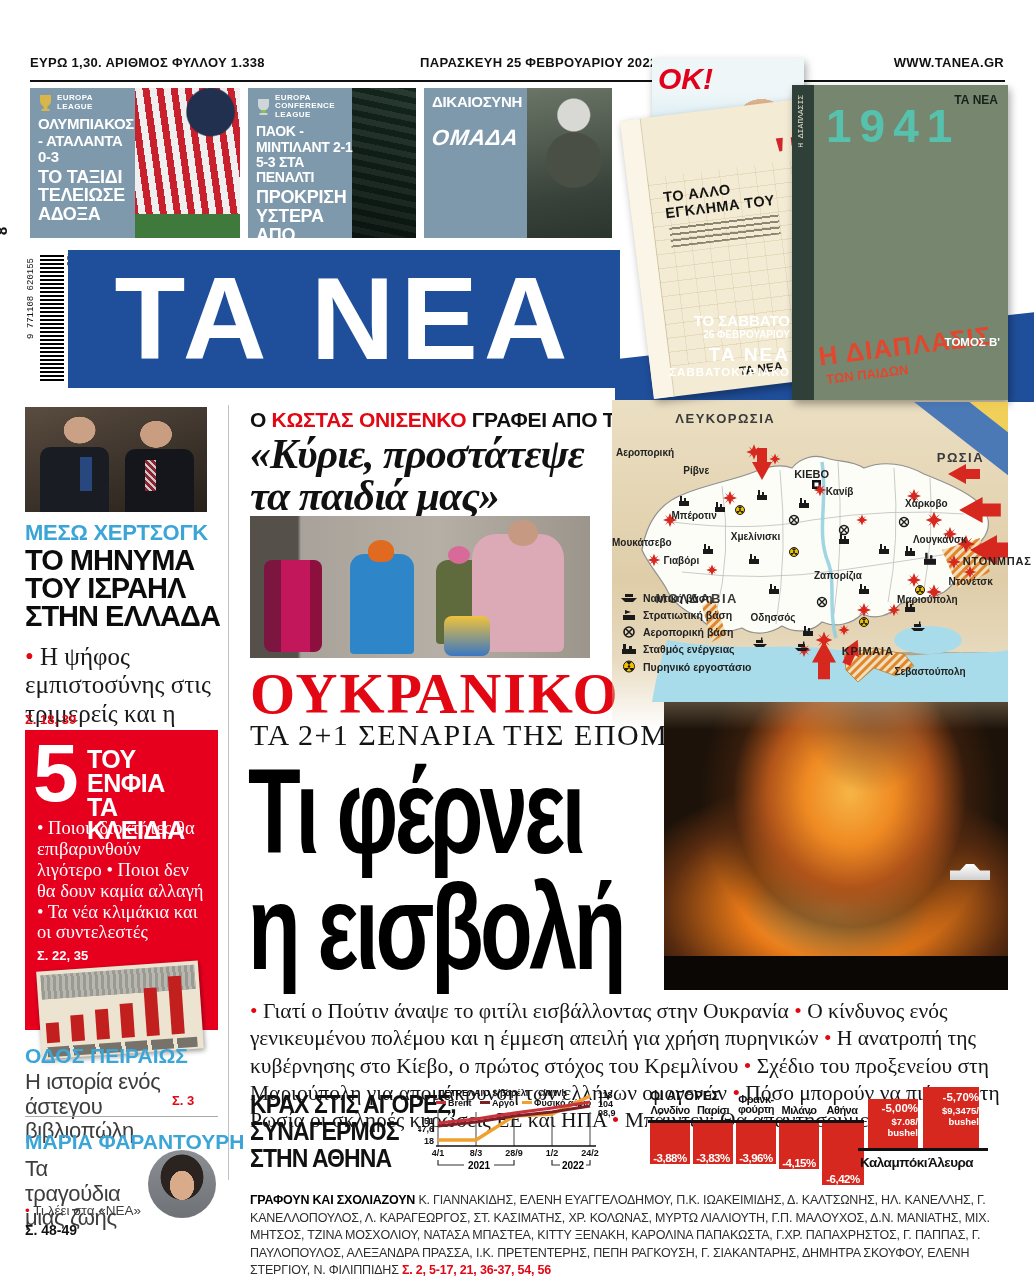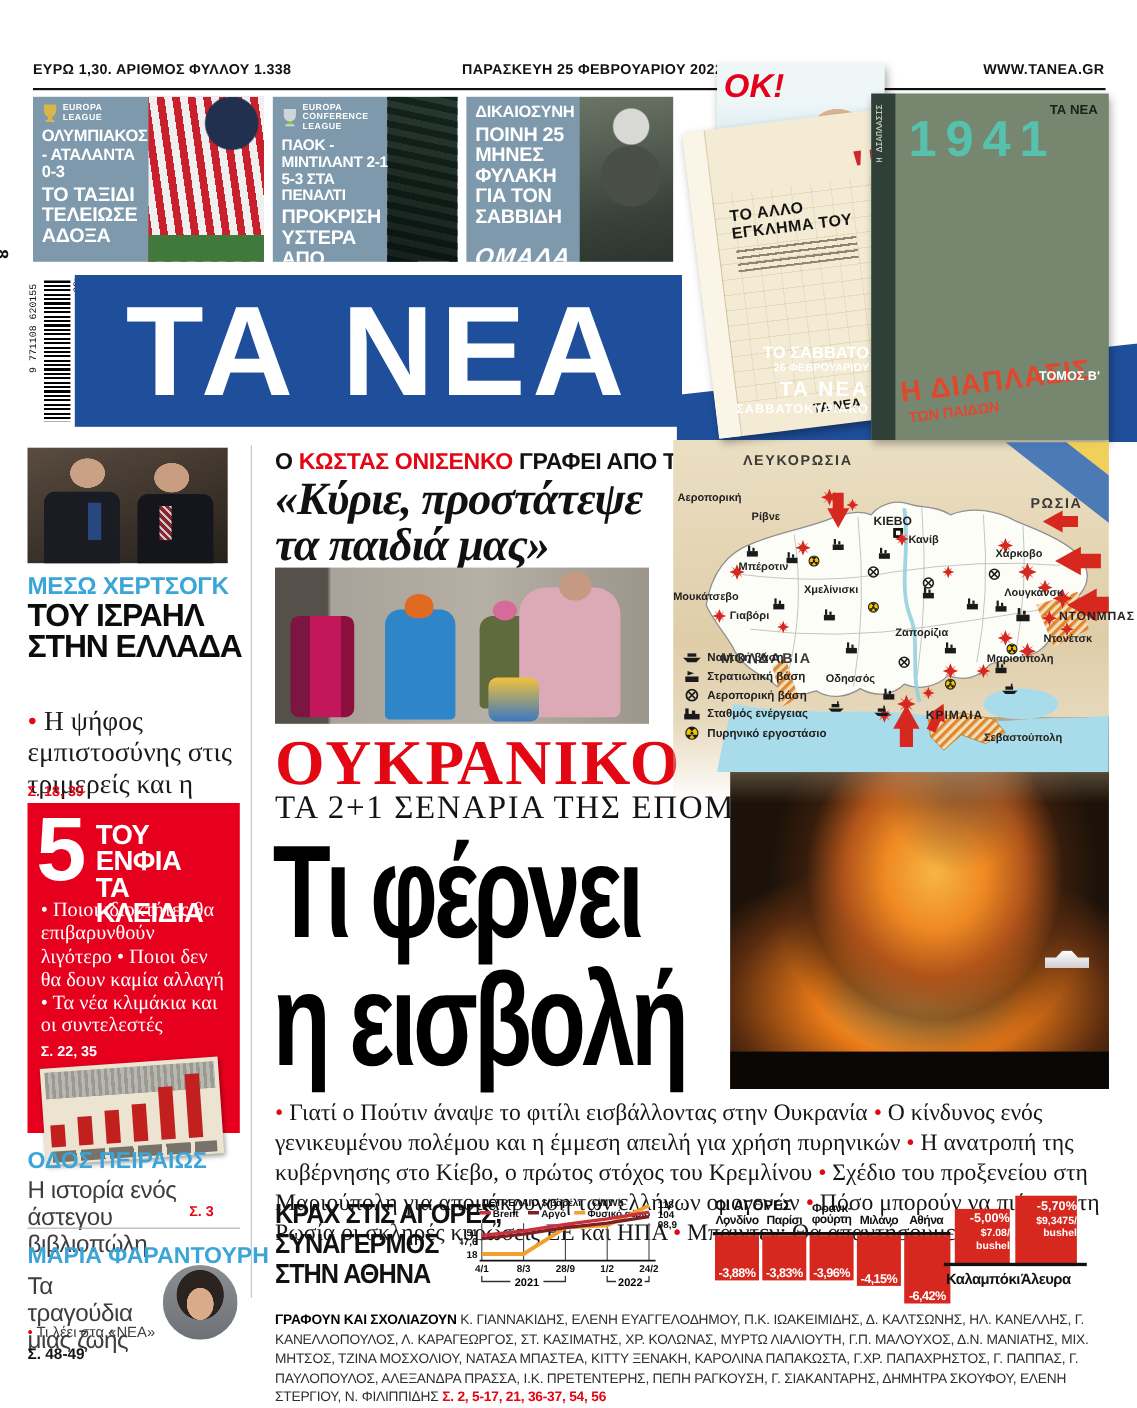--- a/index.html
+++ b/index.html
@@ -122,21 +122,20 @@
     </div>
   </div>
 
   <div class="abs story" style="left:424px;top:88px;width:188px">
     <div class="story-photo" style="width:45%;background:
       radial-gradient(circle at 55% 18%, #d8d8d4 0 12%, transparent 13%),
       radial-gradient(circle at 55% 48%, #4a4f46 0 30%, transparent 31%),
       linear-gradient(170deg,#6a7566 0%,#39423a 70%,#2c352d 100%)"></div>
     <div class="story-content" style="width:100px">
       <div class="story-kicker" style="font-weight:700">ΔΙΚΑΙΟΣΥΝΗ</div>
-      <div class="story-headline">ΠΟΙΝΗ 25 ΜΗΝΕΣ ΦΥΛΑΚΗ ΓΙΑ ΤΟΝ ΣΑΒΒΙΔΗ</div>
       <div class="omada" style="margin-top:14px">ΟΜΑΔΑ</div>
     </div>
   </div>
 
   <div class="abs blueband" style="left:615px;top:300px;width:419px;height:102px;clip-path:polygon(0 58%,100% 12%,100% 100%,0 100%);z-index:2"></div>
 
   <div class="abs book" style="left:652px;top:58px;width:152px;height:112px;background:#fff;z-index:3">
     <div class="abs" style="left:0;top:0;right:0;bottom:0;background:
       radial-gradient(40px 34px at 72% 55%, #e0b490 0 60%, transparent 61%),
       radial-gradient(34px 30px at 48% 75%, #d8a87e 0 60%, transparent 61%),
@@ -189,20 +188,21 @@
       radial-gradient(26px 22px at 30% 22%, #caa184 0 60%, transparent 62%),
       radial-gradient(26px 22px at 72% 26%, #c89d80 0 60%, transparent 62%),
       linear-gradient(160deg,#5a4c40 0%,#3c332b 55%,#27211b 100%)">
     <div class="abs" style="left:8%;top:38%;width:38%;height:70%;background:#191c22;border-radius:10px 10px 0 0"></div>
     <div class="abs" style="left:55%;top:40%;width:38%;height:70%;background:#14161c;border-radius:10px 10px 0 0"></div>
     <div class="abs" style="left:30%;top:48%;width:7%;height:32%;background:#27477e"></div>
     <div class="abs" style="left:66%;top:50%;width:6%;height:30%;background:repeating-linear-gradient(45deg,#8c2230 0 3px,#c9c9c9 3px 5px)"></div>
   </div>
   <div class="abs kicker-blue" style="left:25px;top:520px;font-size:22px;letter-spacing:-.3px">ΜΕΣΩ ΧΕΡΤΣΟΓΚ</div>
   <div class="abs side-head" style="left:25px;top:546px;font-size:29px">
+    <div>ΤΟ ΜΗΝΥΜΑ</div>
     <div>ΤΟΥ ΙΣΡΑΗΛ</div>
     <div>ΣΤΗΝ ΕΛΛΑΔΑ</div>
   </div>
   <div class="abs side-sum" style="left:25px;top:643px;width:195px">
     <span class="rb">• </span><span>Η ψήφος εμπιστοσύνης στις τριμερείς και η αμυντική συνεργασία</span>
   </div>
   <div class="abs pages-red" style="left:25px;top:712px">Σ. 18, 39</div>
 
   <div class="abs redbox" style="left:25px;top:730px;width:193px;height:300px">
     <div class="abs" style="left:8px;top:8px;font-size:82px;font-weight:900;line-height:.85">5</div>

